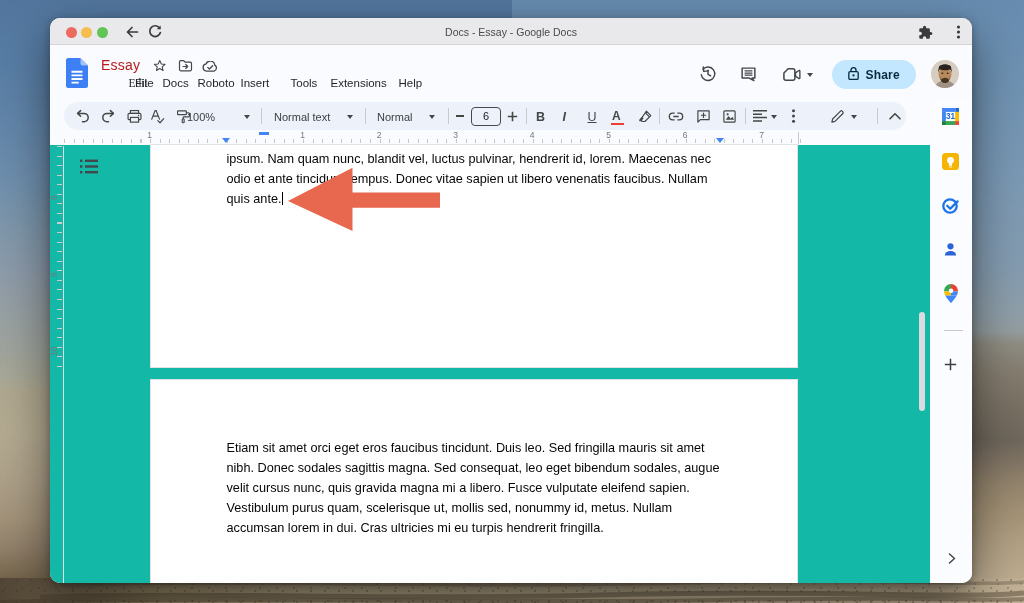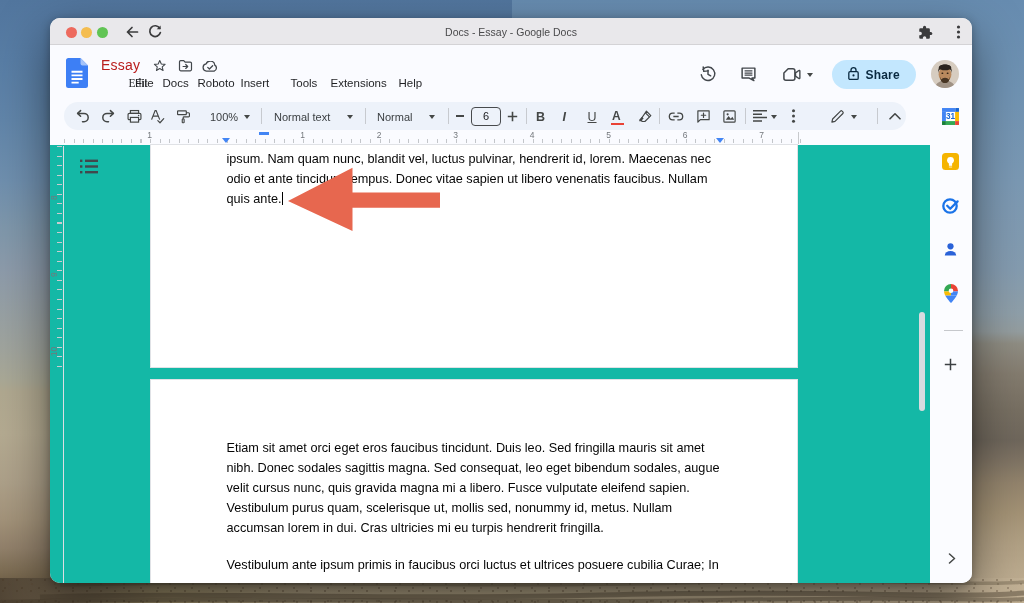--- a/index.html
+++ b/index.html
@@ -188,21 +188,21 @@
     </svg>
     <svg class="ticon" style="left:100px; top:90.5px;" width="15" height="15" viewBox="0 0 24 24">
       <path d="M2.5 17 L8.2 2.5 h1.6 L15.5 17 M4.8 11.5 h8.4" fill="none" stroke="#444746" stroke-width="1.9"></path>
       <path d="M12.5 18.5 l3.5 3.5 6-6.5" fill="none" stroke="#444746" stroke-width="1.9" stroke-linecap="round" stroke-linejoin="round"></path>
     </svg>
     <svg class="ticon" style="left:125.5px; top:90.5px;" width="15" height="15" viewBox="0 0 24 24">
       <rect x="2.5" y="3" width="14" height="6" rx="1" fill="none" stroke="#444746" stroke-width="1.9"></rect>
       <path d="M16.5 6 H20 a1.5 1.5 0 0 1 1.5 1.5 V11 a1.5 1.5 0 0 1-1.5 1.5 H12.8 a1.3 1.3 0 0 0-1.3 1.3 V16" fill="none" stroke="#444746" stroke-width="1.9"></path>
       <rect x="10" y="16" width="3" height="6" rx=".8" fill="none" stroke="#444746" stroke-width="1.8"></rect>
     </svg>
-    <div class="tbtxt" style="left:160px;">100%</div>
+    <div class="tbtxt" style="left:137px;">100%</div>
     <div class="caret" style="left:193.5px; top:96.5px;"></div>
     <div class="tdiv" style="left:210.5px;"></div>
     <div class="tbtxt" style="left:224px;">Normal text</div>
     <div class="caret" style="left:296.5px; top:96.5px;"></div>
     <div class="tdiv" style="left:314.5px;"></div>
     <div class="tbtxt" style="left:327px;">Normal</div>
     <div class="caret" style="left:378.5px; top:96.5px;"></div>
     <div class="tdiv" style="left:398px;"></div>
     <div class="abs" style="left:405.5px; top:97.3px; width:8px; height:1.6px; background:#444746;"></div>
     <div class="abs" style="left:421px; top:88.5px; width:30px; height:19px; border:1.2px solid #474a4d; border-radius:4px; text-align:center; font-size:11px; line-height:17px; color:#202124;">6</div>
@@ -269,21 +269,20 @@
     <div id="vticks"></div>
     <div class="abs" style="left:12.5px; top:128px; width:1px; height:437px; background:#dcdee2; z-index:3;"></div>
     <div class="vnum" style="left:-2px; top:174.5px; width:12px; text-align:center;">8</div>
     <div class="vnum" style="left:-2px; top:251.5px; width:12px; text-align:center;">9</div>
     <div class="vnum" style="left:-2px; top:328.5px; width:12px; text-align:center;">10</div>
     <div id="canvas">
       <div class="page" style="top:-1px; height:224px;"></div>
       <div class="page" style="top:234px; height:206px;"></div>
       <div class="doctext" style="top:3.5px;">ipsum. Nam quam nunc, blandit vel, luctus pulvinar, hendrerit id, lorem. Maecenas nec<br>odio et ante tincidunt tempus. Donec vitae sapien ut libero venenatis faucibus. Nullam<br>quis ante.<span style="display:inline-block;width:1.3px;height:13px;background:#000;vertical-align:-2px;"></span></div>
       <div class="doctext" style="top:292.5px;">Etiam sit amet orci eget eros faucibus tincidunt. Duis leo. Sed fringilla mauris sit amet<br>nibh. Donec sodales sagittis magna. Sed consequat, leo eget bibendum sodales, augue<br>velit cursus nunc, quis gravida magna mi a libero. Fusce vulputate eleifend sapien.<br>Vestibulum purus quam, scelerisque ut, mollis sed, nonummy id, metus. Nullam<br>accumsan lorem in dui. Cras ultricies mi eu turpis hendrerit fringilla.</div>
-      <div class="doctext" style="top:410.3px;">Vestibulum ante ipsum primis in faucibus orci luctus et ultrices posuere cubilia Curae; In</div>
       <svg class="abs" style="left:30px; top:14px;" width="18" height="15" viewBox="0 0 18 15">
         <g fill="#42474c">
           <rect x="0" y="0.6" width="2.4" height="2.4"></rect>
             <rect x="0" y="6.3" width="2.4" height="2.4"></rect>
             <rect x="0" y="12" width="2.4" height="2.4"></rect>
           <rect x="5" y="0.6" width="13" height="2.4"></rect>
             <rect x="5" y="6.3" width="13" height="2.4"></rect>
             <rect x="5" y="12" width="13" height="2.4"></rect>
         </g>
       </svg>

